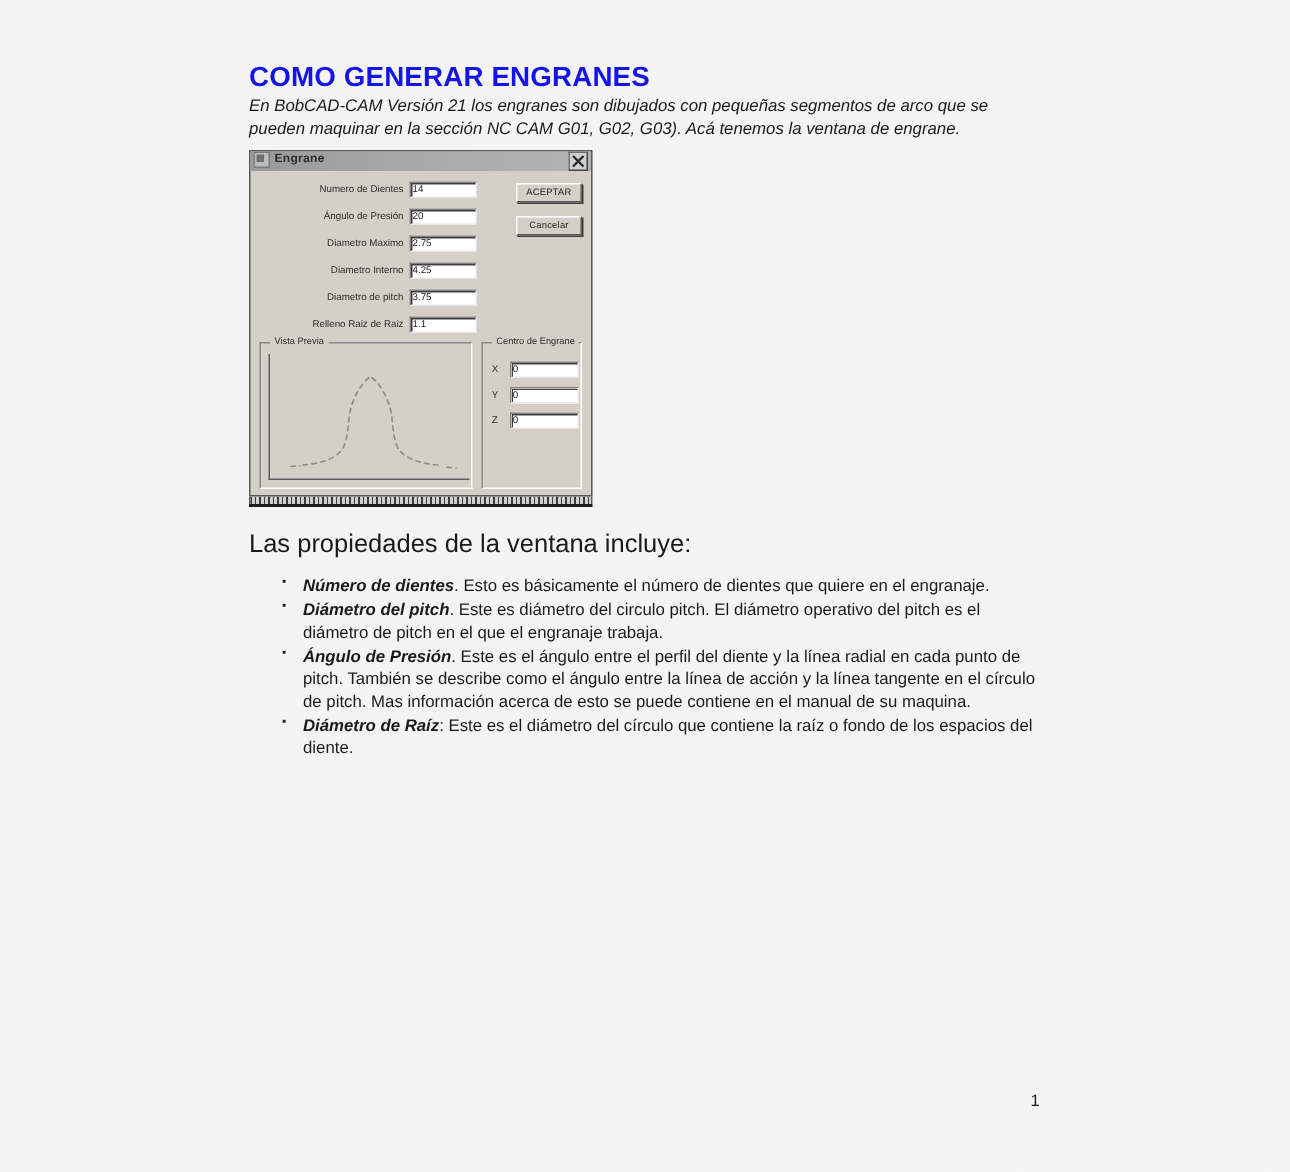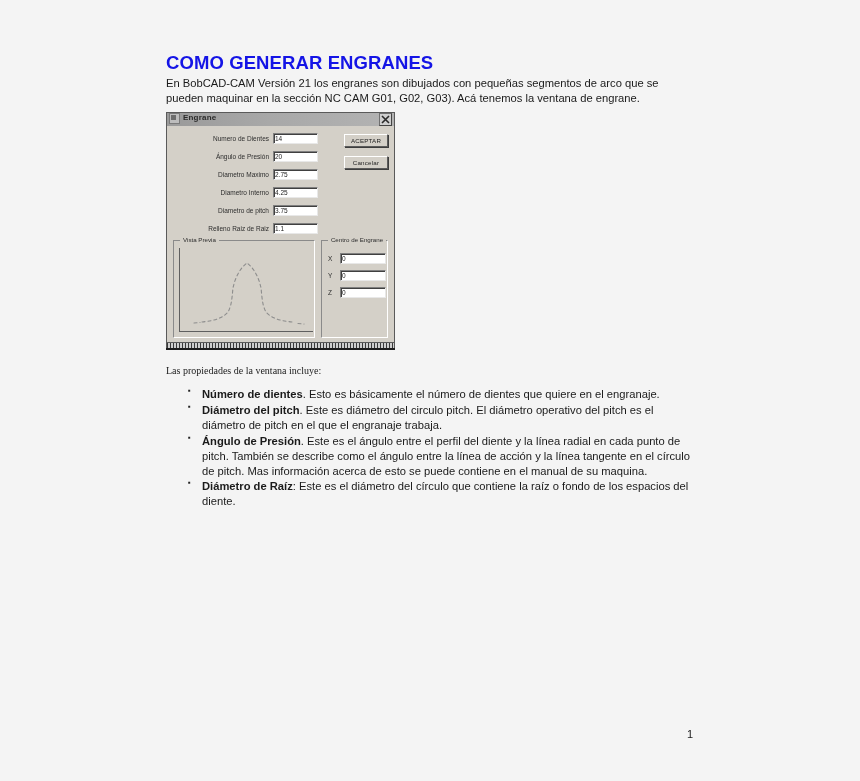--- a/index.html
+++ b/index.html
@@ -27,30 +27,31 @@
     top: 36px;
     width: 528px;
   }
 
   
   .doc-title {
     font-size: 18.5px;
     font-weight: bold;
     color: #1414e6;
     letter-spacing: 0.1px;
-    margin: 16px 0 3px 0;
+    margin: 4px 0 3px 0;
     line-height: 1.15;
   }
 
   
   .intro {
     font-size: 11.2px;
     color: #1a1a1a;
     line-height: 1.32;
     margin: 0 0 6px 0;
+    font-style: italic;
   }
 
   
   .dialog-wrap {
     position: relative;
     width: 231px;
     margin: 0 0 0 0;
   }
   .dialog {
     width: 229px;
@@ -267,25 +268,24 @@
     box-sizing: border-box;
   }
   .dlg-shadow-bar {
     height: 2px;
     width: 229px;
     background: #1d1d1d;
   }
 
   
   .body-text {
-    font-size: 10px;
+    font-size: 17px;
     color: #1a1a1a;
     line-height: 1.33;
     margin: 0;
-    font-family: Liberation Serif, serif;
   }
   .lead {
     margin-top: 14px;
     margin-bottom: 10px;
   }
   ul.props {
     margin: 0 0 0 0;
     padding-left: 36px;
     list-style: none;
   }
@@ -297,21 +297,21 @@
     margin-bottom: 1px;
   }
   ul.props li::before {
     content: "\25AA";
     position: absolute;
     left: -14px;
     top: -1px;
     font-size: 8px;
     color: #222;
   }
-  ul.props li b { font-weight: bold; }
+  ul.props li b { font-weight: bold; font-style: italic; }
   .closing {
     margin-top: 14px;
   }
 
   .page-number {
     position: absolute;
     left: 687px;
     top: 728px;
     font-size: 11px;
     color: #1a1a1a;

